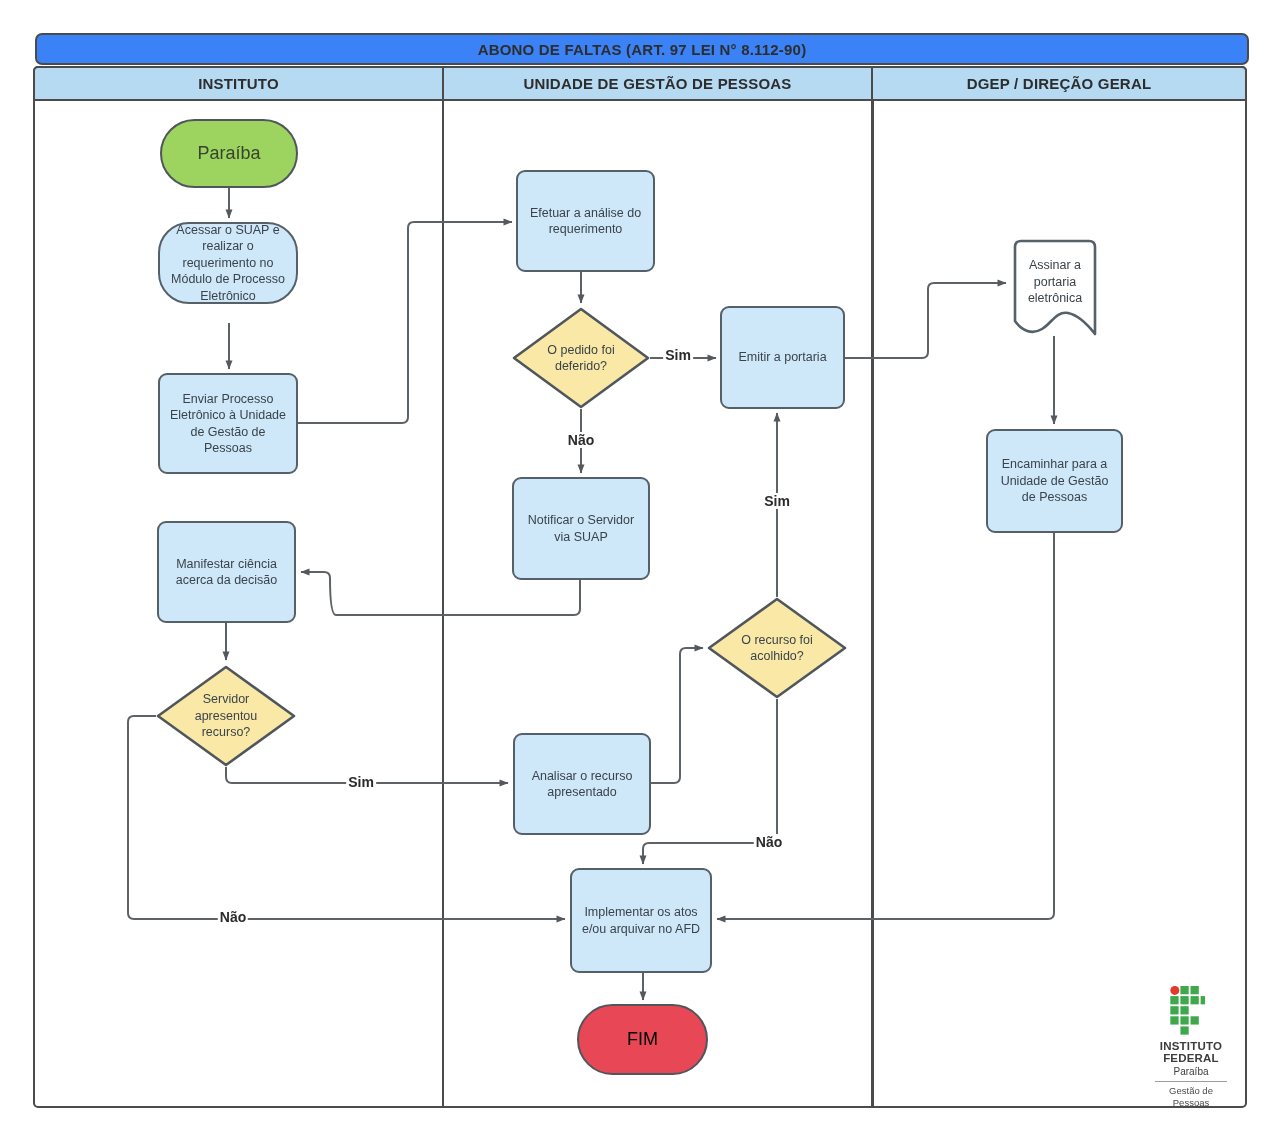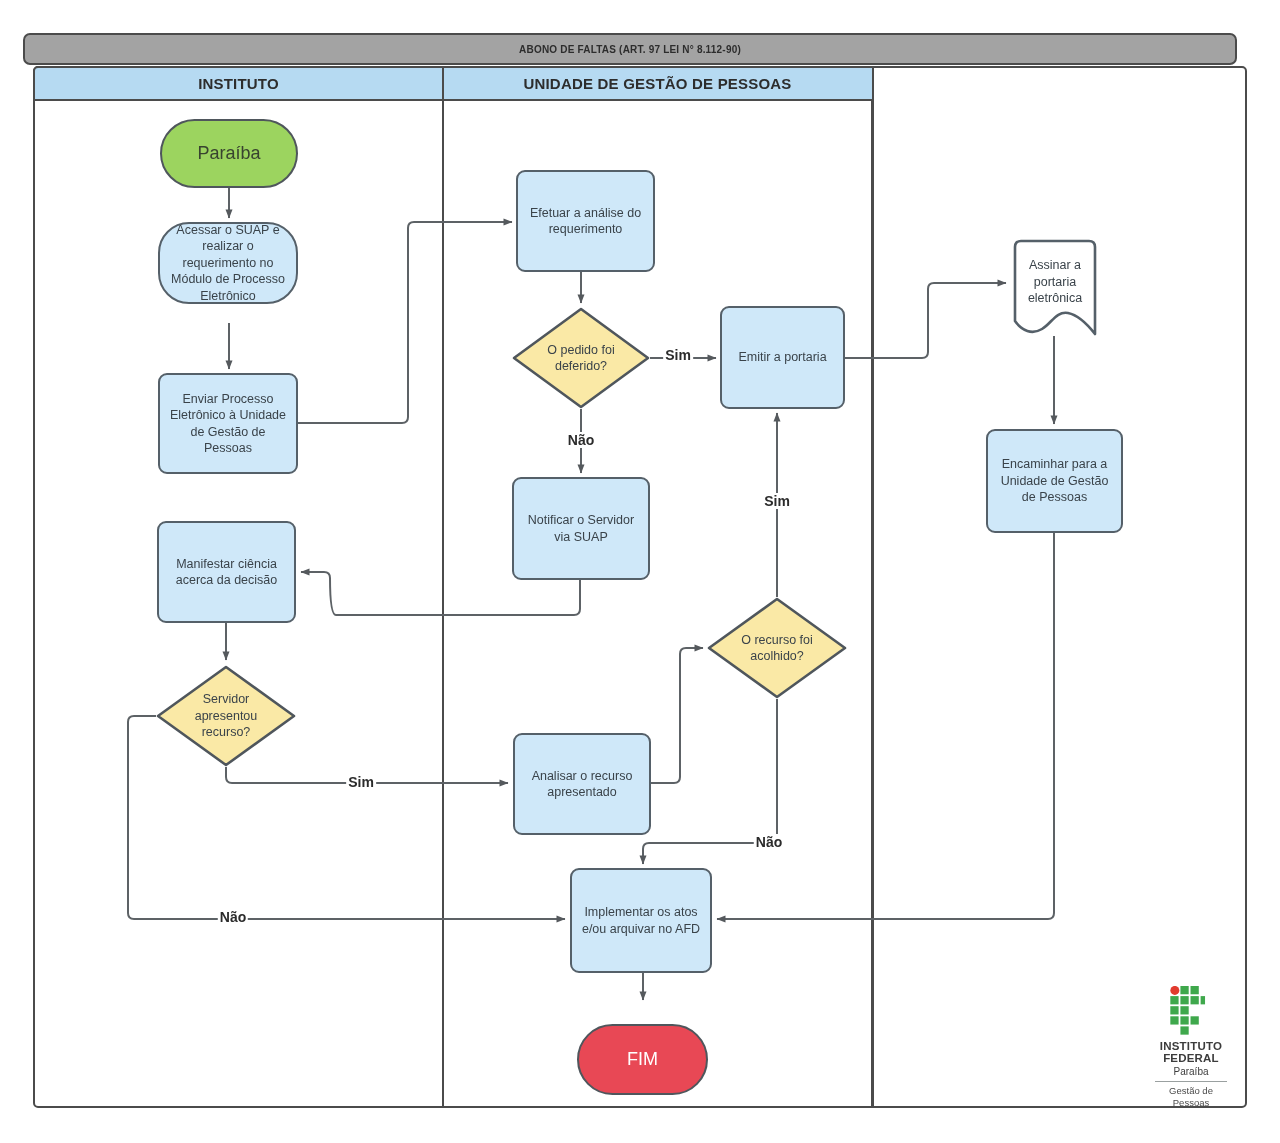--- a/index.html
+++ b/index.html
@@ -2,24 +2,24 @@
 <html><head>
 <meta charset="utf-8">
 <style>
   html,body{margin:0;padding:0;background:#ffffff;}
   .page{
     position:relative;width:1280px;height:1143px;background:#ffffff;overflow:hidden;
     font-family:"Liberation Sans", sans-serif;
   }
   
   .title-bar{
-    position:absolute;left:23px;top:33px;width:1214px;height:32px;
-    background:#a3a3a3;border:2.5px solid #4b4b4b;border-radius:7px;
+    position:absolute;left:35px;top:33px;width:1214px;height:32px;
+    background:#3b82f6;border:2.5px solid #4b4b4b;border-radius:7px;
     box-sizing:border-box;display:flex;align-items:center;justify-content:center;
-    font-size:10px;font-weight:bold;color:#2d2d2d;letter-spacing:.2px;
+    font-size:15px;font-weight:bold;color:#2d2d2d;letter-spacing:.2px;
   }
   .frame{
     position:absolute;left:33px;top:66px;width:1214px;height:1042px;
     border:2.5px solid #4b4b4b;border-radius:5px;box-sizing:border-box;background:#ffffff;
     z-index:0;
   }
   .lane-header{
     position:absolute;top:66px;height:35px;background:#b6daf2;
     border:2.5px solid #4b4b4b;box-sizing:border-box;
     display:flex;align-items:center;justify-content:center;
@@ -41,21 +41,21 @@
   .node{position:absolute;box-sizing:border-box;z-index:3;display:flex;align-items:center;justify-content:center;text-align:center;color:#3a434a;}
   .process{
     background:#cfe8f9;border:2.5px solid #556069;border-radius:9px;
     font-size:12.5px;line-height:1.32;padding:21px 7px;
   }
   .terminal{
     border:2.5px solid #4f565c;border-radius:36px;font-size:18px;
   }
   .start{background:#9cd45f;color:#384а44;}
   .start{background:#9cd45f;color:#38432f;}
-  .end{background:#e84855;color:#ffffff;margin-top:20px;}
+  .end{background:#e84855;color:#000000;}
   .diamond{background:transparent;border:none;padding:0;}
   .diamond svg,.docshape svg{position:absolute;inset:0;width:100%;height:100%;}
   .diamond .shape-label{position:relative;z-index:1;width:78%;font-size:12.5px;line-height:1.32;}
   .docshape{background:transparent;border:none;padding:0;align-items:flex-start;}
   .docshape .shape-label{position:relative;z-index:1;width:84%;margin-top:20px;font-size:12.5px;line-height:1.32;}
   
   .logo{position:absolute;left:1148px;top:986px;width:86px;z-index:3;text-align:center;color:#3c3c3c;}
   .logo-icon{display:block;margin:0 auto 4px auto;}
   .logo-title{font-size:11.5px;font-weight:bold;line-height:1.08;letter-spacing:.2px;}
   .logo-state{font-size:10px;margin-top:1px;}
@@ -64,20 +64,21 @@
 </style>
 </head>
 <body>
 
 <div class="page">
 
   <div class="title-bar">ABONO DE FALTAS (ART. 97 LEI N° 8.112-90)</div>
   <div class="frame"></div>
   <div class="lane-header lh1">INSTITUTO</div>
   <div class="lane-header lh2">UNIDADE DE GESTÃO DE PESSOAS</div>
+  <div class="lane-header lh3">DGEP / DIREÇÃO GERAL</div>
   <div class="lane-sep sep1"></div>
   <div class="lane-sep sep2"></div>
 
   <svg class="edges" width="1280" height="1143" viewBox="0 0 1280 1143">
     <defs>
       <marker id="arr" viewBox="0 0 10 8" markerWidth="10" markerHeight="8" refX="9" refY="4" orient="auto" markerUnits="userSpaceOnUse">
         <path d="M0.5,0.5 L9.5,4 L0.5,7.5 Z" fill="#55595d"></path>
       </marker>
     </defs>
     <g fill="none" stroke="#5d6266" stroke-width="2" stroke-linejoin="round">

